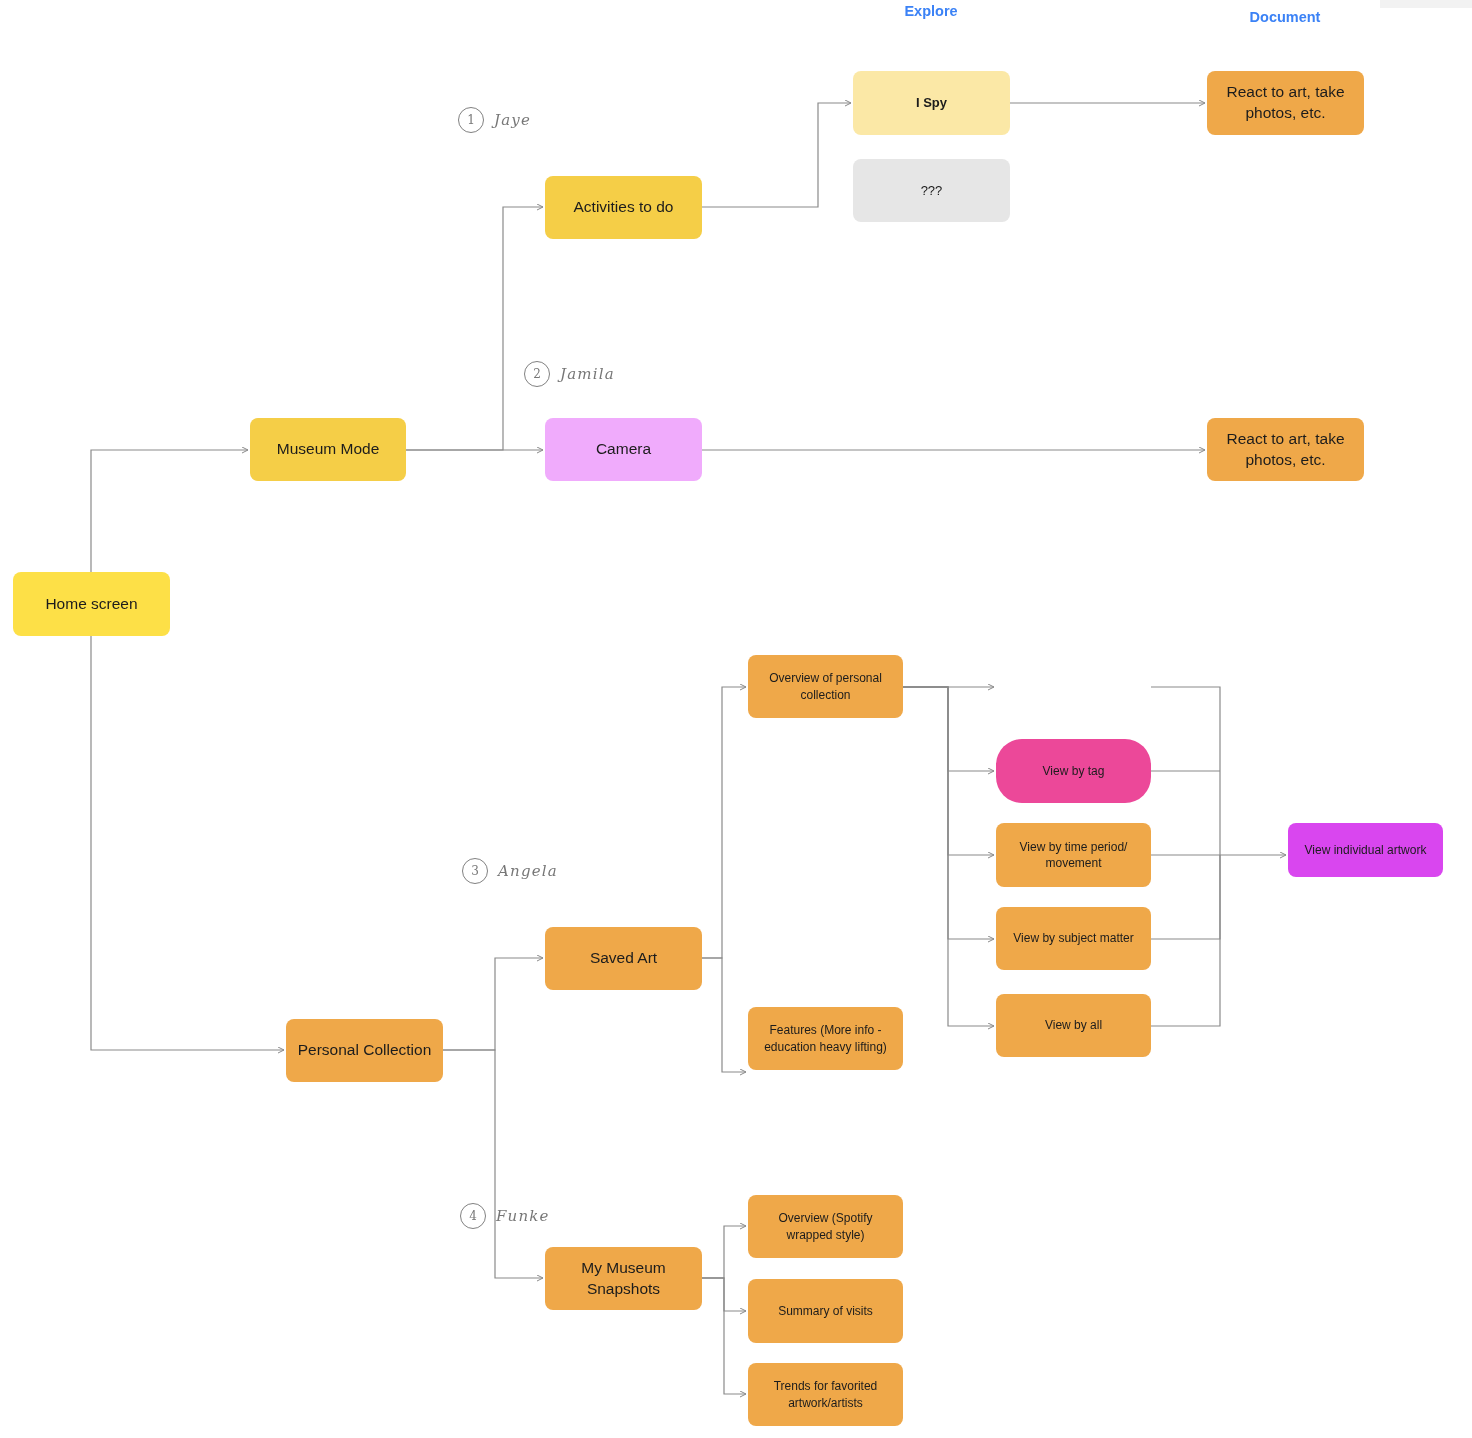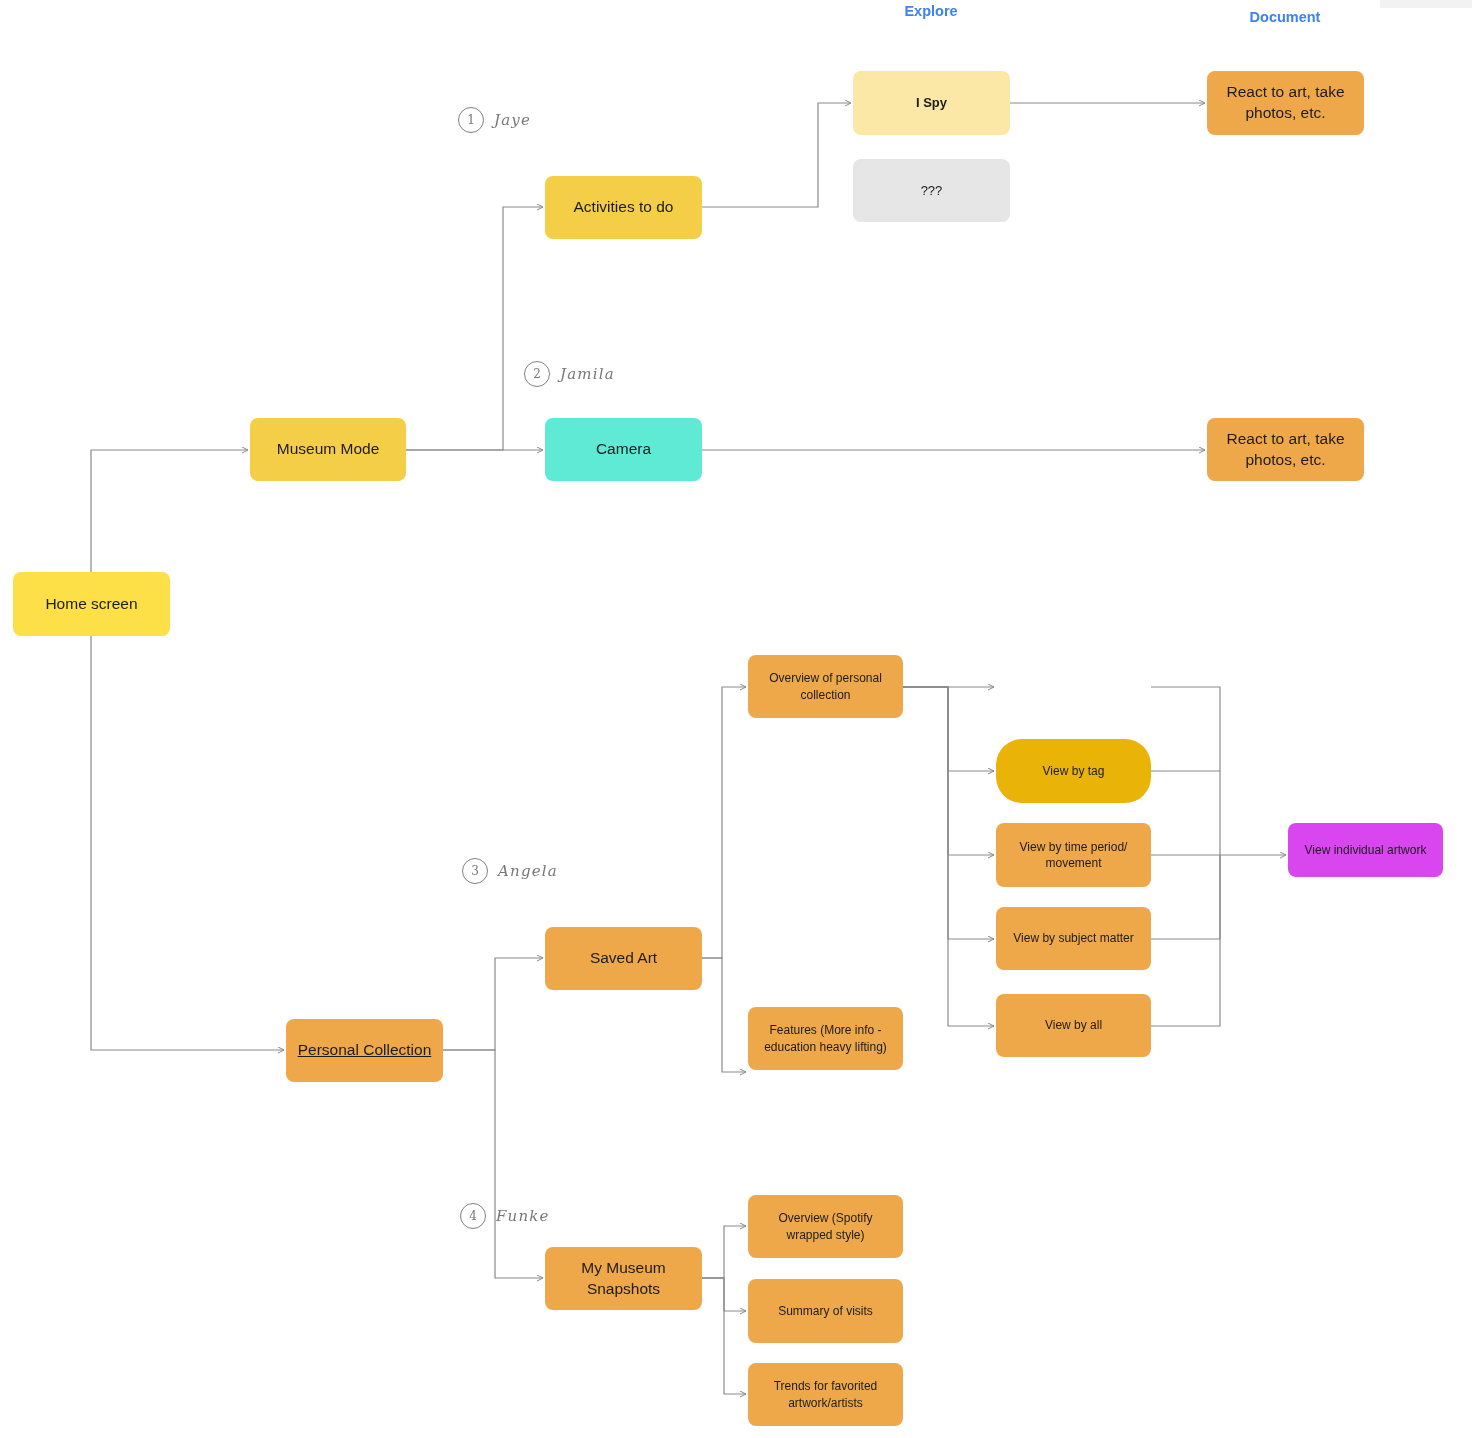--- a/index.html
+++ b/index.html
@@ -135,31 +135,31 @@
     <span class="nm">Angela</span>
   </div>
   <div class="annot" style="left:460px;top:1203px;">
     <span class="num">4</span>
     <span class="nm">Funke</span>
   </div>
 
   <div class="node lg" style="left: 13px; top: 572px; width: 157px; height: 64px; background: #fde047;">Home screen</div>
   <div class="node lg" style="left: 250px; top: 418px; width: 156px; height: 63px; background: rgb(245, 206, 71);">Museum Mode</div>
   <div class="node lg" style="left: 545px; top: 176px; width: 157px; height: 63px; background: rgb(245, 206, 71);">Activities to do</div>
-  <div class="node lg" style="left: 545px; top: 418px; width: 157px; height: 63px; background: #5eead4;">Camera</div>
+  <div class="node lg" style="left: 545px; top: 418px; width: 157px; height: 63px; background: #f0abfc;">Camera</div>
   <div class="node md bold" style="left: 853px; top: 71px; width: 157px; height: 64px; background: rgb(251, 232, 166);">I Spy</div>
   <div class="node md" style="left: 853px; top: 159px; width: 157px; height: 63px; background: rgb(230, 230, 230);">???</div>
   <div class="node lg" style="left: 1207px; top: 71px; width: 157px; height: 64px; background: rgb(239, 168, 73);">React to art, take photos, etc.</div>
   <div class="node lg" style="left: 1207px; top: 418px; width: 157px; height: 63px; background: rgb(239, 168, 73);">React to art, take photos, etc.</div>
-  <div class="node lg" style="left: 286px; top: 1019px; width: 157px; height: 63px; background: rgb(239, 168, 73); text-decoration: underline;">Personal Collection</div>
+  <div class="node lg" style="left: 286px; top: 1019px; width: 157px; height: 63px; background: rgb(239, 168, 73);">Personal Collection</div>
   <div class="node lg" style="left: 545px; top: 927px; width: 157px; height: 63px; background: rgb(239, 168, 73);">Saved Art</div>
   <div class="node lg" style="left: 545px; top: 1247px; width: 157px; height: 63px; background: rgb(239, 168, 73);">My Museum Snapshots</div>
   <div class="node sm" style="left: 748px; top: 655px; width: 155px; height: 63px; background: rgb(239, 168, 73);">Overview of personal collection</div>
   <div class="node sm" style="left: 748px; top: 1007px; width: 155px; height: 63px; background: rgb(239, 168, 73);">Features (More info - education heavy lifting)</div>
-  <div class="node sm" style="left: 996px; top: 739px; width: 155px; height: 64px; background: #eab308; border-radius: 26px;">View by tag</div>
+  <div class="node sm" style="left: 996px; top: 739px; width: 155px; height: 64px; background: #ec4899; border-radius: 26px;">View by tag</div>
   <div class="node sm" style="left: 996px; top: 823px; width: 155px; height: 64px; background: rgb(239, 168, 73);">View by time period/ movement</div>
   <div class="node sm" style="left: 996px; top: 907px; width: 155px; height: 63px; background: rgb(239, 168, 73);">View by subject matter</div>
   <div class="node sm" style="left: 996px; top: 994px; width: 155px; height: 63px; background: rgb(239, 168, 73);">View by all</div>
   <div class="node sm" style="left: 1288px; top: 823px; width: 155px; height: 54px; background: #d946ef; text-align: center;">View individual artwork</div>
   <div class="node sm" style="left: 748px; top: 1279px; width: 155px; height: 64px; background: rgb(239, 168, 73);">Summary of visits</div>
   <div class="node sm" style="left: 748px; top: 1195px; width: 155px; height: 63px; background: rgb(239, 168, 73);">Overview (Spotify wrapped style)</div>
   <div class="node sm" style="left: 748px; top: 1363px; width: 155px; height: 63px; background: rgb(239, 168, 73);">Trends for favorited artwork/artists</div>
 
 </div>
 

